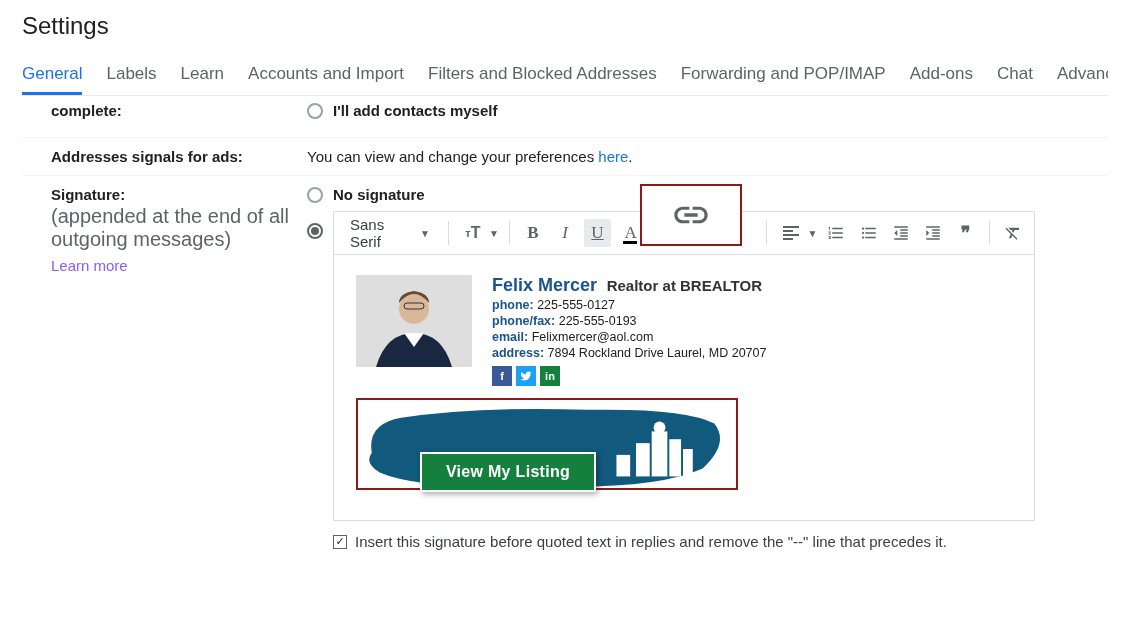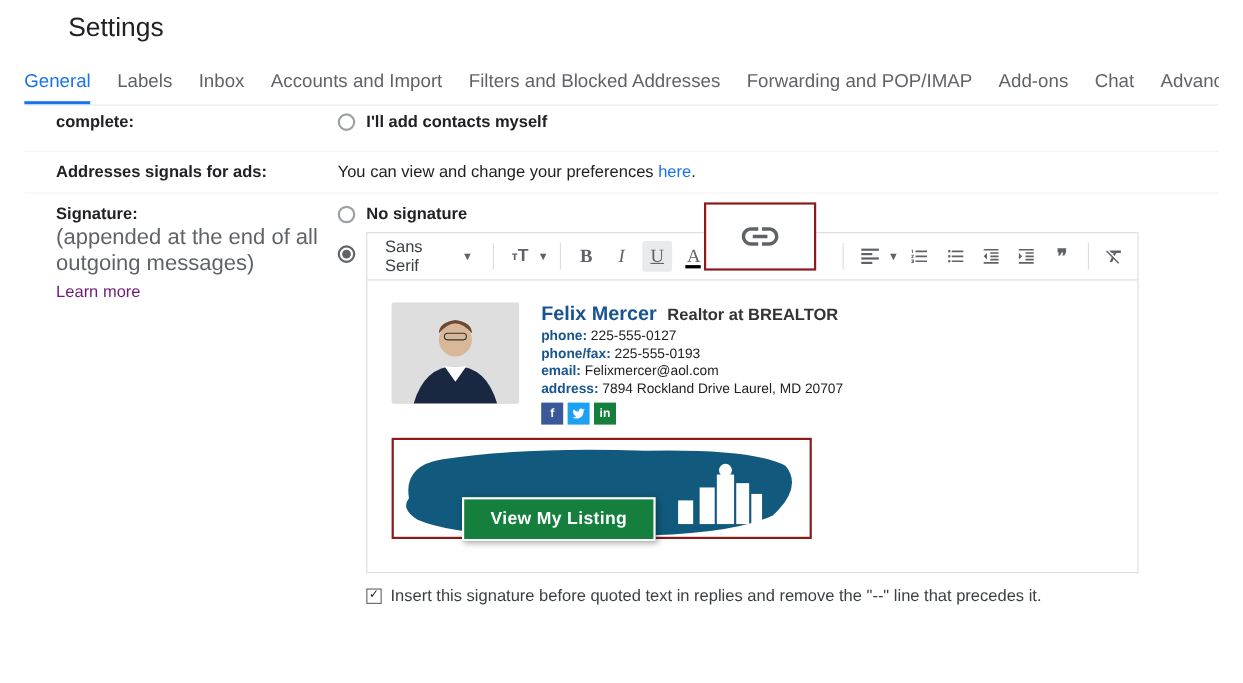--- a/index.html
+++ b/index.html
@@ -4,41 +4,41 @@
 <style>
   * { box-sizing: border-box; margin: 0; padding: 0; }
   body {
     font-family: Arial, "Helvetica Neue", Helvetica, sans-serif;
     font-size: 14px;
     color: #202124;
     background: #fff;
     width: 1130px;
   }
   .container { padding: 12px 22px 30px 22px; }
-  h1.page-title { font-size: 24px; font-weight: 400; color: #202124; margin-bottom: 18px; margin-left: 40px; }
+  h1.page-title { font-size: 24px; font-weight: 400; color: #202124; margin-bottom: 18px; }
   .tabs-wrap { border-bottom: 1px solid #e8eaed; }
   .tabs { display: flex; gap: 24px; align-items: flex-start; overflow: hidden; white-space: nowrap; }
   .tab {
     font-size: 17px; color: #5f6368; padding: 6px 0 8px 0; cursor: pointer;
     border-bottom: 3px solid transparent;
   }
   .tab.active { color: #1a73e8; border-bottom-color: #1a73e8; font-weight: 500;}
   .rows { margin-top: 0; }
   .row {
     display: flex; align-items: flex-start;
     border-bottom: 1px solid #f1f3f4;
     padding: 10px 0 10px 0;
   }
   .row.noborder { border-bottom: none; }
   .label-col {
     width: 256px; flex: 0 0 256px; padding-right: 12px;
     font-size: 15px; color: #202124; font-weight: 700; margin-left: 29px;
   }
   .label-col .sub { font-weight: 400; font-size: 20px; color: #5f6368; margin-top: 2px;}
-  .label-col .learn { color: #701a75; font-weight: 400; font-size: 15px; margin-top: 6px; display:inline-block; cursor:pointer;}
+  .label-col .learn { color: #8b5cf6; font-weight: 400; font-size: 15px; margin-top: 6px; display:inline-block; cursor:pointer;}
   .value-col { flex: 1; font-size: 15px; color: #202124; }
   .here-link { color: #1a73e8; cursor:pointer;}
   .radio-row { display:flex; align-items:center; gap:10px; margin-bottom: 8px;}
   .radio {
     width:16px; height:16px; border-radius:50%; border:2px solid #9aa0a6; display:inline-flex;
     align-items:center; justify-content:center; flex:0 0 16px; background:#fff;
   }
   .radio.selected { border-color:#5f6368; }
   .radio.selected .dot { width:8px; height:8px; border-radius:50%; background:#5f6368; }
   .radio-label { font-size:15px; font-weight:700; }
@@ -105,21 +105,21 @@
 </head>
 <body>
 
 <div class="container">
   <h1 class="page-title">Settings</h1>
 
   <div class="tabs-wrap">
     <div class="tabs">
       <div class="tab active">General</div>
       <div class="tab">Labels</div>
-      <div class="tab">Inbox</div>
+      <div class="tab">Learn</div>
       <div class="tab">Accounts and Import</div>
       <div class="tab">Filters and Blocked Addresses</div>
       <div class="tab">Forwarding and POP/IMAP</div>
       <div class="tab">Add-ons</div>
       <div class="tab">Chat</div>
       <div class="tab">Advanc</div>
     </div>
   </div>
 
   <div class="rows">

